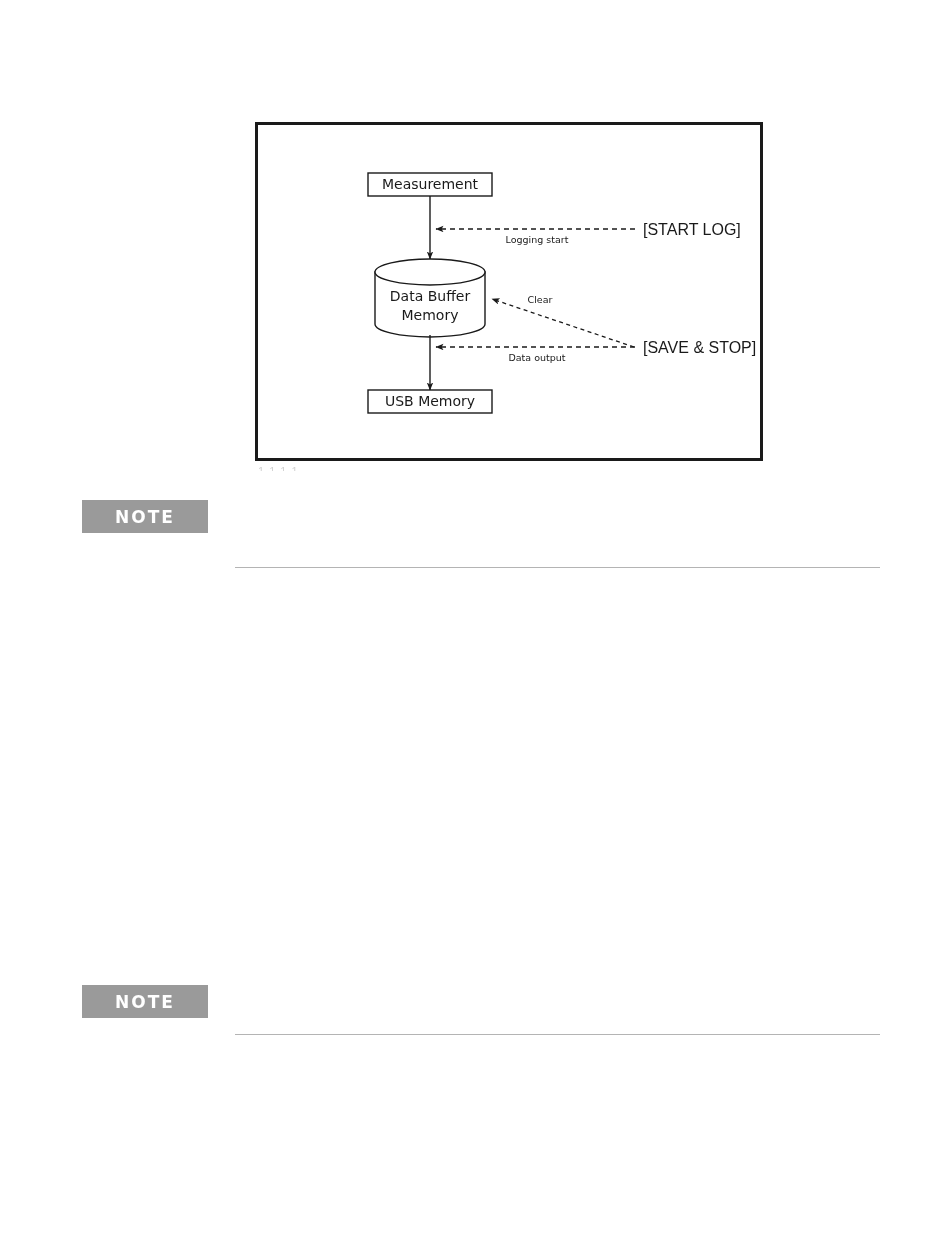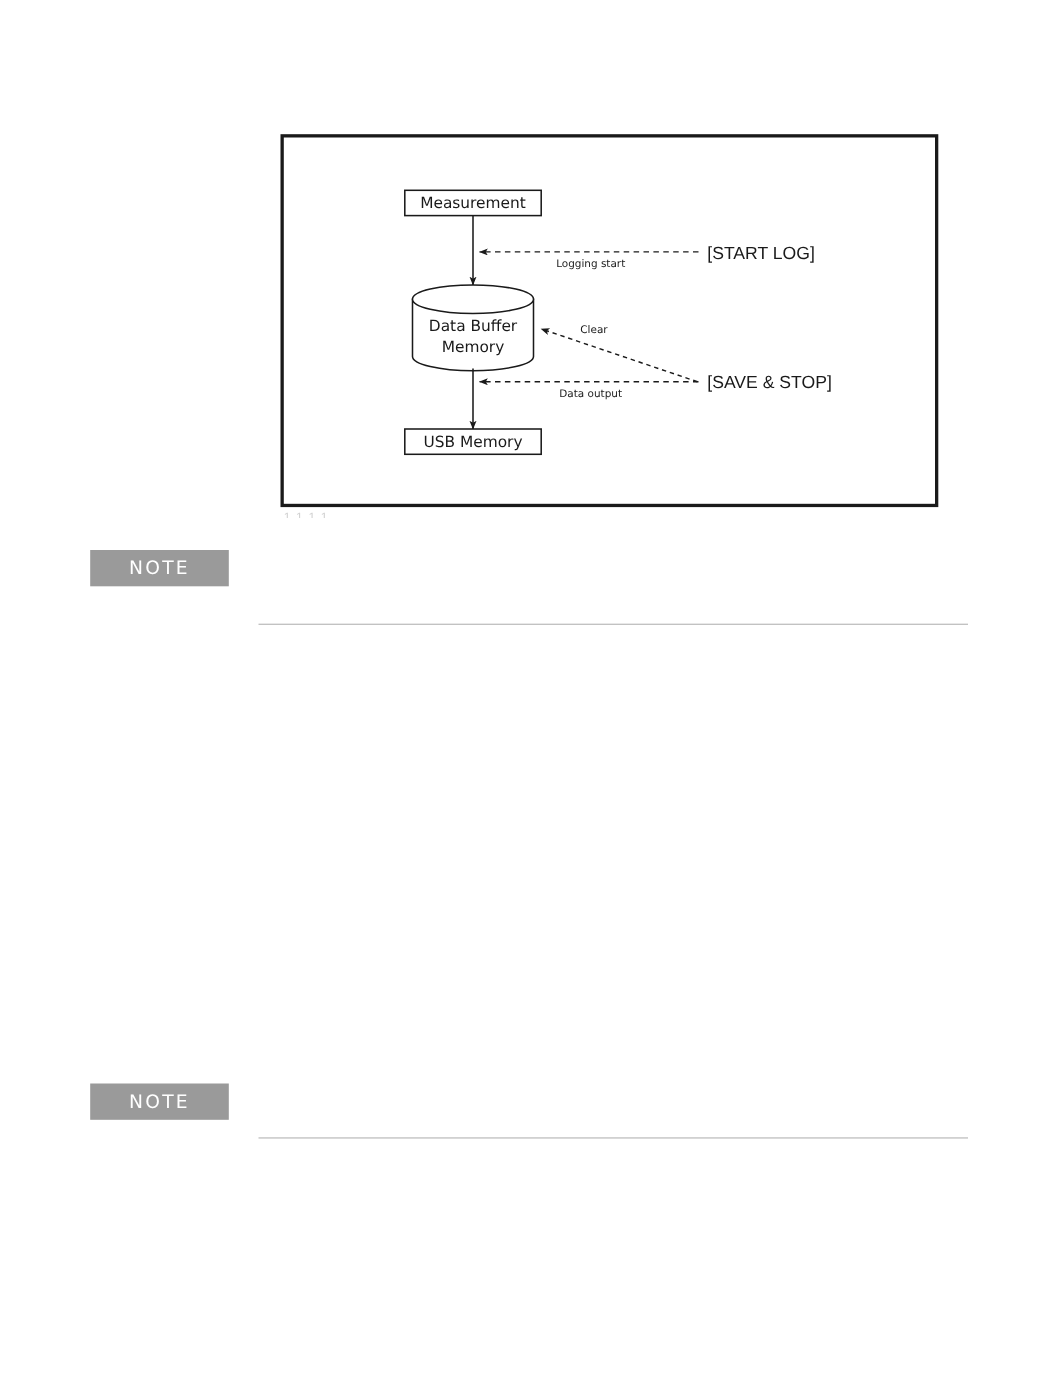--- a/index.html
+++ b/index.html
@@ -13,21 +13,21 @@
     position: relative;
     font-family: "Liberation Sans", sans-serif;
     overflow: hidden;
   }
 
   
   #figure-frame {
     position: absolute;
     left: 255px;
     top: 122px;
-    width: 598px;
+    width: 508px;
     height: 339px;
     border: 3px solid #1a1a1a;
     background: #ffffff;
     box-sizing: border-box;
   }
   #figure-svg {
     position: absolute;
     left: 0;
     top: 0;
     display: block;
@@ -49,21 +49,21 @@
   }
 
   
   .note-badge {
     position: absolute;
     width: 126px;
     height: 33px;
     background: #9a9a9a;
     color: #ffffff;
     font-family: "DejaVu Sans", sans-serif;
-    font-weight: normal;
+    font-weight: bold;
     font-size: 17px;
     letter-spacing: 2px;
     display: flex;
     align-items: center;
     justify-content: center;
   }
   #note-badge-1 { left: 82px; top: 500px; }
   #note-badge-2 { left: 82px; top: 985px; }
 
   .note-divider {

